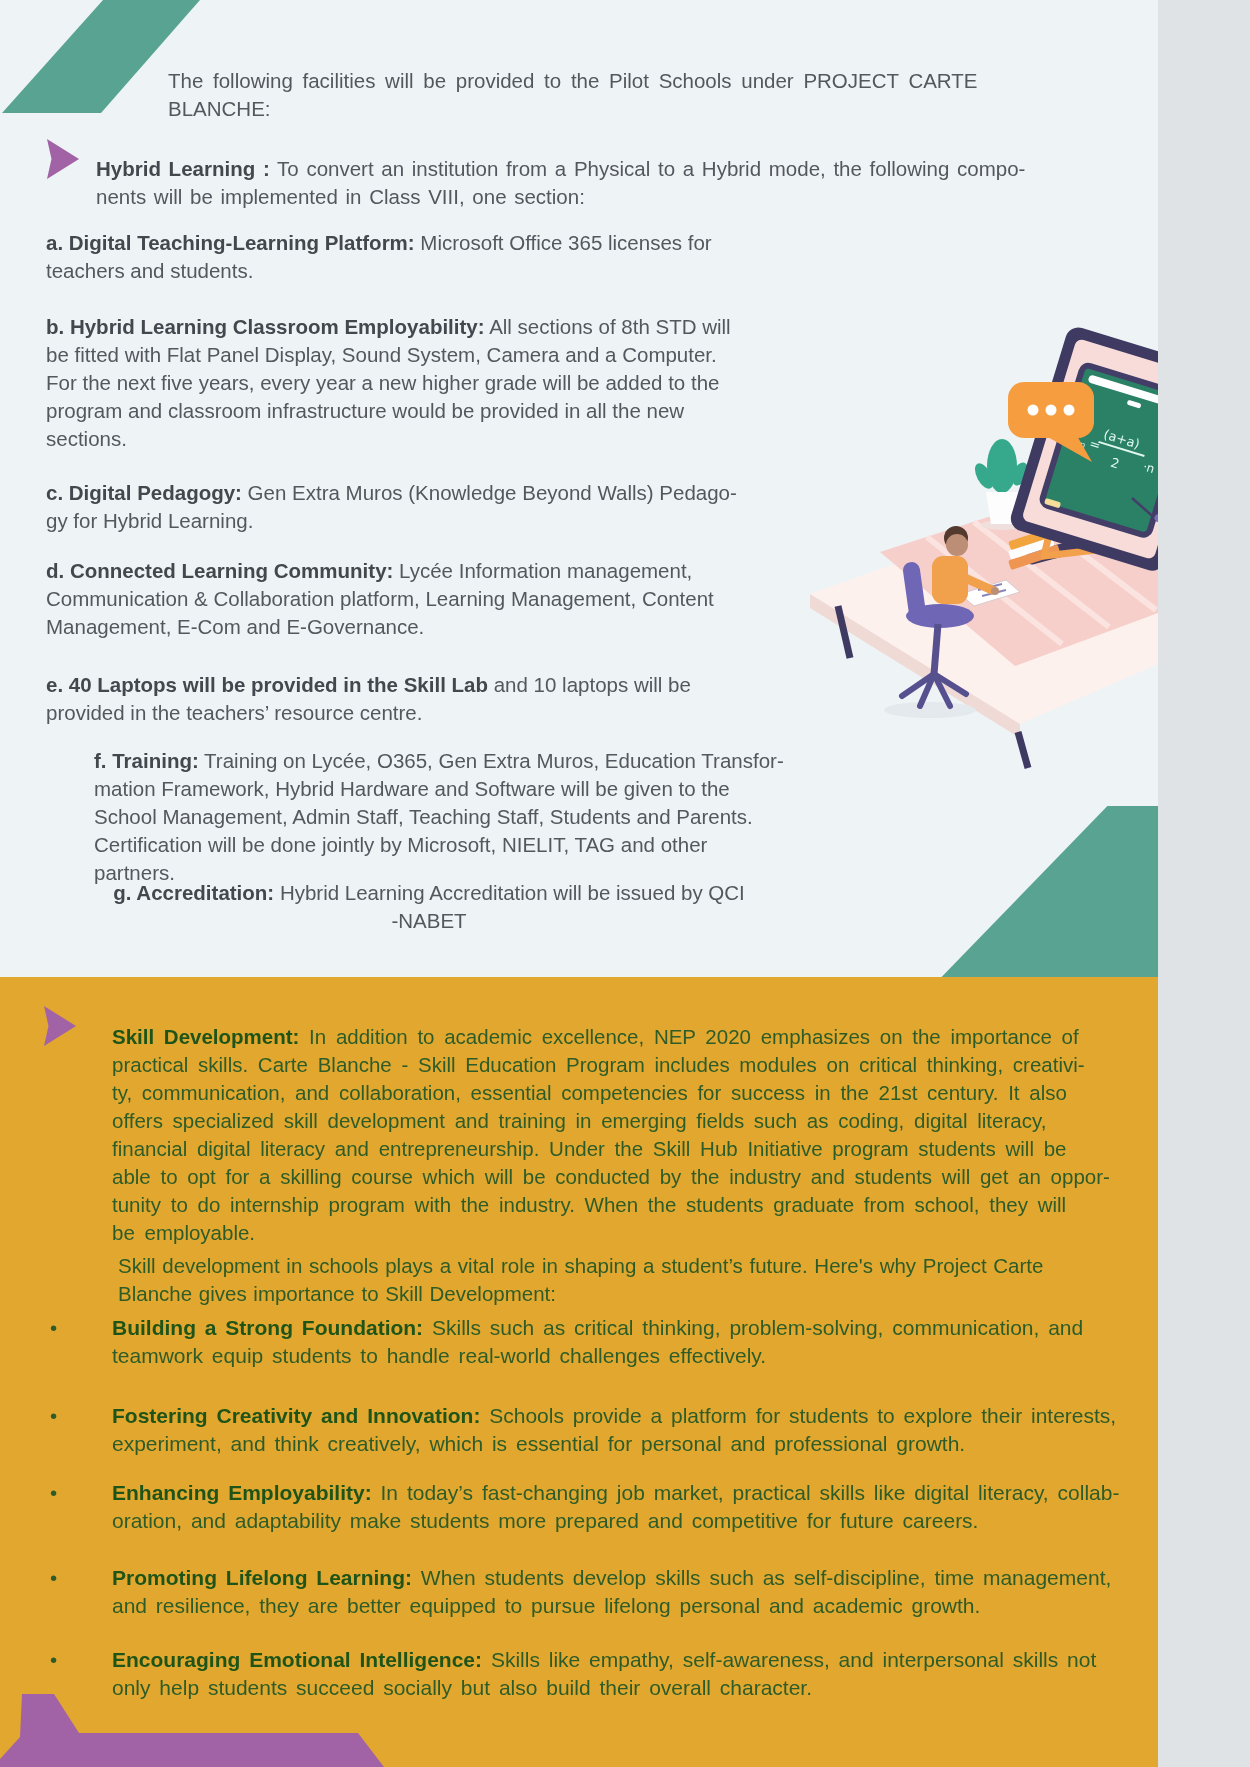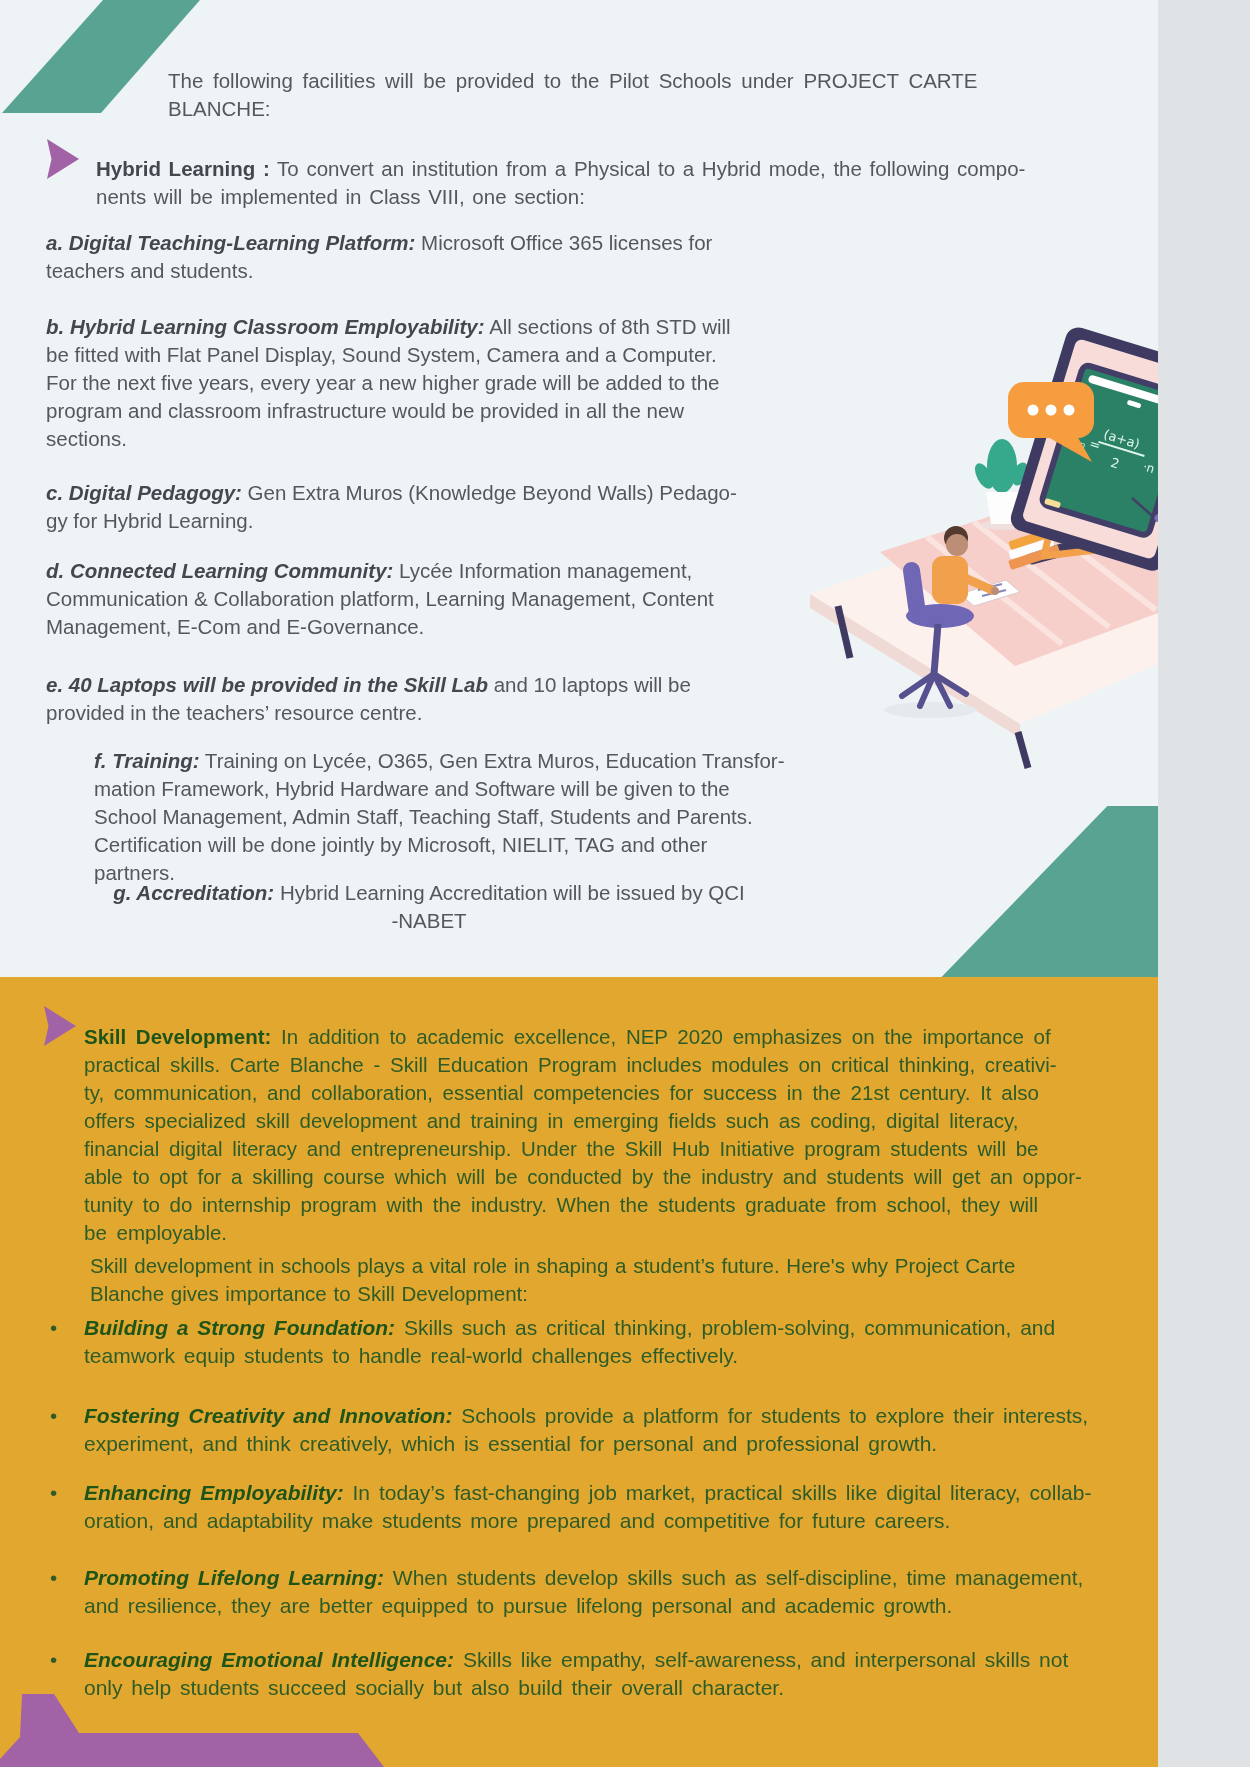--- a/index.html
+++ b/index.html
@@ -13,25 +13,25 @@
           -webkit-clip-path:polygon(54% 0,100% 0,100% 100%,0.5% 100%);
           clip-path:polygon(54% 0,100% 0,100% 100%,0.5% 100%);}
   .arrow{position:absolute;width:32px;height:40px;background:#a263a6;
          -webkit-clip-path:polygon(0 0,100% 50%,0 100%,14% 50%);
          clip-path:polygon(0 0,100% 50%,0 100%,14% 50%);}
   
   .txt{position:absolute;white-space:pre-line;color:#53585e;font-size:20.5px;line-height:28px;}
   .intro{left:168px;top:46px;width:930px;word-spacing:4px;}
   .hybrid{left:84px;top:134px;width:1040px;word-spacing:2px;margin-left:12px;}
   .lead{font-weight:bold;color:#43484e;}
-  .ilead{font-weight:bold;font-style:italic;color:#43484e;}
+  .ilead{font-weight:bold;color:#43484e;}
   .item{left:46px;width:766px;}
   
   .bottom{position:absolute;left:0;top:977px;width:1250px;height:790px;background:#e2a72e;}
-  .g{color:#2d5c28;}
+  .g{color:#2d5c28;margin-left:28px;}
   .g .lead{color:#1f5419;}
   .g .ilead{color:#1f5419;}
   .skillpara{left:84px;top:25px;width:1096px;word-spacing:4px;}
   .skillpara2{left:90px;top:254px;width:1096px;word-spacing:1px;}
   .bullet-row{position:absolute;left:50px;width:1140px;display:flex;}
   .dot{width:34px;flex:none;color:#2d5c28;font-size:20.5px;line-height:28px;}
   .btext{flex:1;white-space:pre-line;color:#2d5c28;font-size:21px;line-height:28px;word-spacing:3px;}
   svg text{font-family:"DejaVu Sans",sans-serif;}
   .illu{position:absolute;left:780px;top:294px;width:470px;height:476px;}
   .purple-bl{position:absolute;left:0;top:1693px;}

